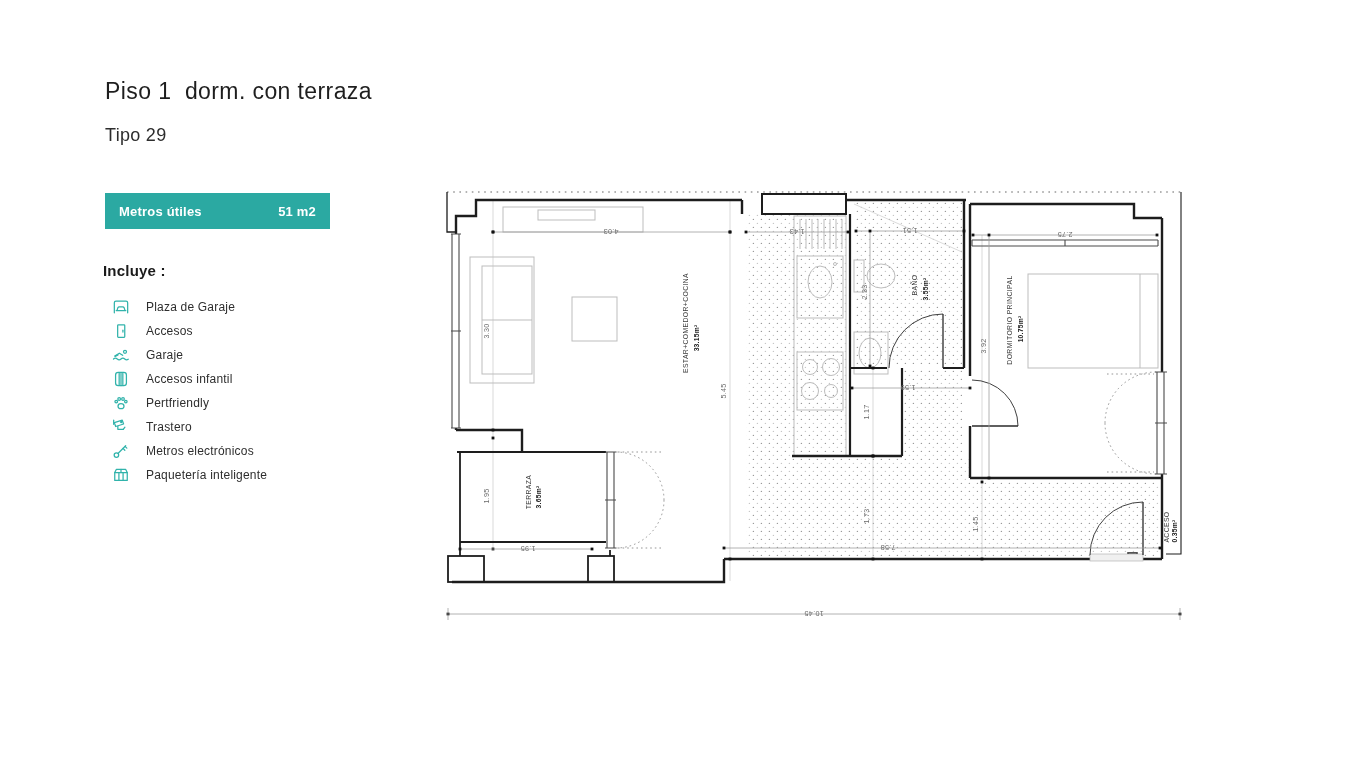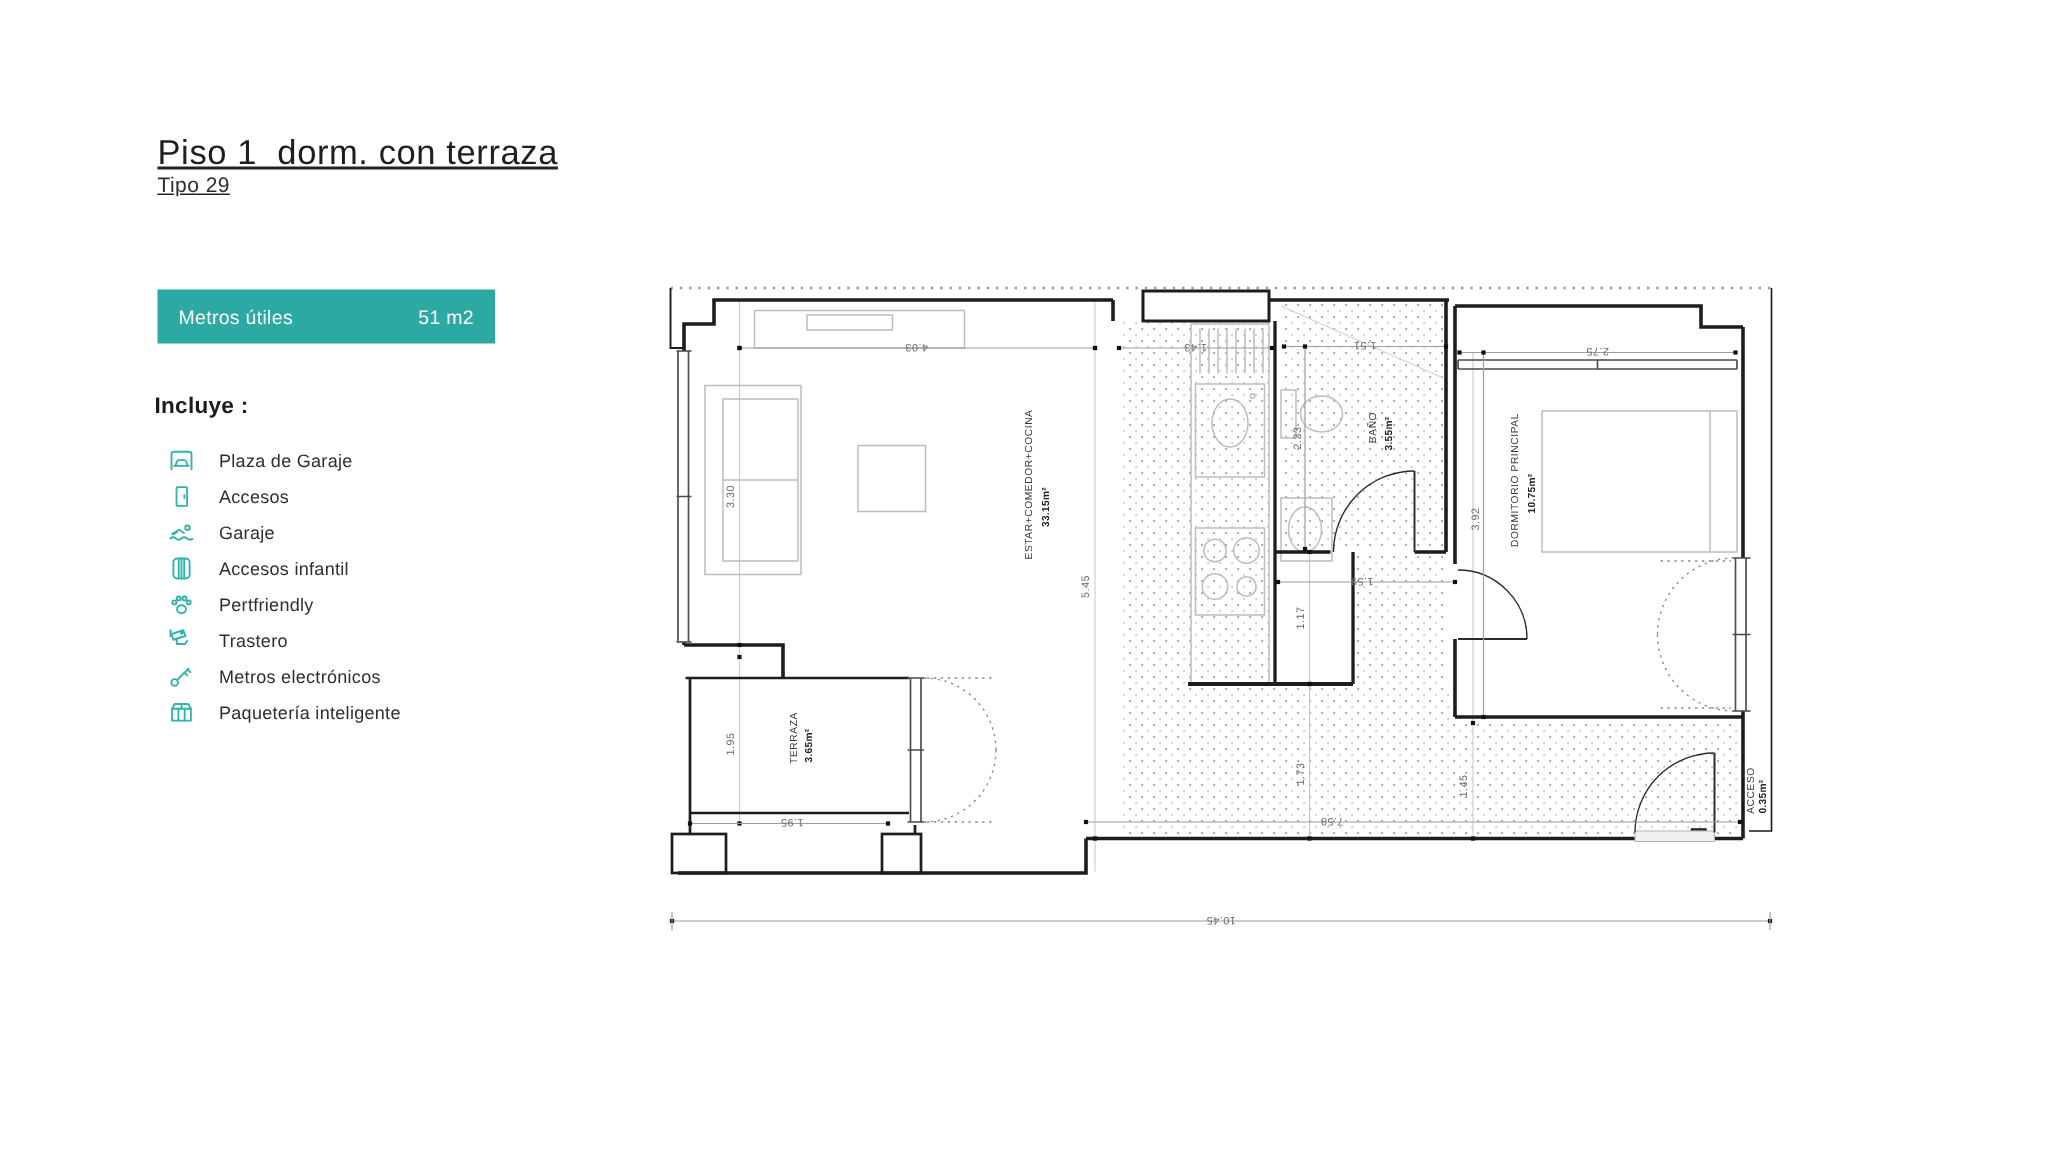--- a/index.html
+++ b/index.html
@@ -1,23 +1,23 @@
 <!DOCTYPE html>
 <html style="--accent: #2BA9A2; --accent-icon: #31B3AB;"><head>
 <meta charset="utf-8">
 <style>
   html,body{margin:0;padding:0;background:#fff;}
   .stage{position:relative;width:1366px;height:768px;background:#fff;overflow:hidden;
          font-family:"Liberation Sans",sans-serif;color:#222;}
-  .hdr{position:absolute;left:105px;top:88px;text-decoration:underline;}
+  .hdr{position:absolute;left:105px;top:78px;}
   .title{font-size:23px;font-weight:500;letter-spacing:.4px;color:#1e1e1e;white-space:pre-wrap;}
-  .subtitle{margin-top:0;font-size:14px;letter-spacing:.3px;color:#2d2d2d;}
+  .subtitle{margin-top:20px;font-size:18px;letter-spacing:.3px;color:#2d2d2d;}
   .badge{position:absolute;left:105px;top:193px;width:197px;height:36px;padding:0 14px;
          background:var(--accent,#2BA9A2);color:#fff;display:flex;align-items:center;
-         justify-content:space-between;font-size:13px;font-weight:400;letter-spacing:.2px;text-align:right;}
+         justify-content:space-between;font-size:13px;font-weight:700;letter-spacing:.2px;text-align:right;}
   .includes{position:absolute;left:103px;top:262px;}
   .inc-heading{font-size:15px;font-weight:700;color:#1b1b1b;letter-spacing:.2px;}
   .inc-list{list-style:none;margin:16px 0 0 0;padding:0 0 0 8px;}
   .inc-list li{display:flex;align-items:center;height:24px;gap:15px;}
   .inc-list .lbl{font-size:12px;color:#2e2e2e;letter-spacing:.2px;}
   .ic{width:20px;height:20px;display:inline-flex;}
   .ic svg{width:20px;height:20px;stroke:var(--accent-icon,#31B3AB);fill:none;
           stroke-width:1.5;stroke-linecap:round;stroke-linejoin:round;}
   .plan{position:absolute;left:440px;top:186px;width:745px;height:445px;}
   .plan text{font-family:"Liberation Sans",sans-serif;}

